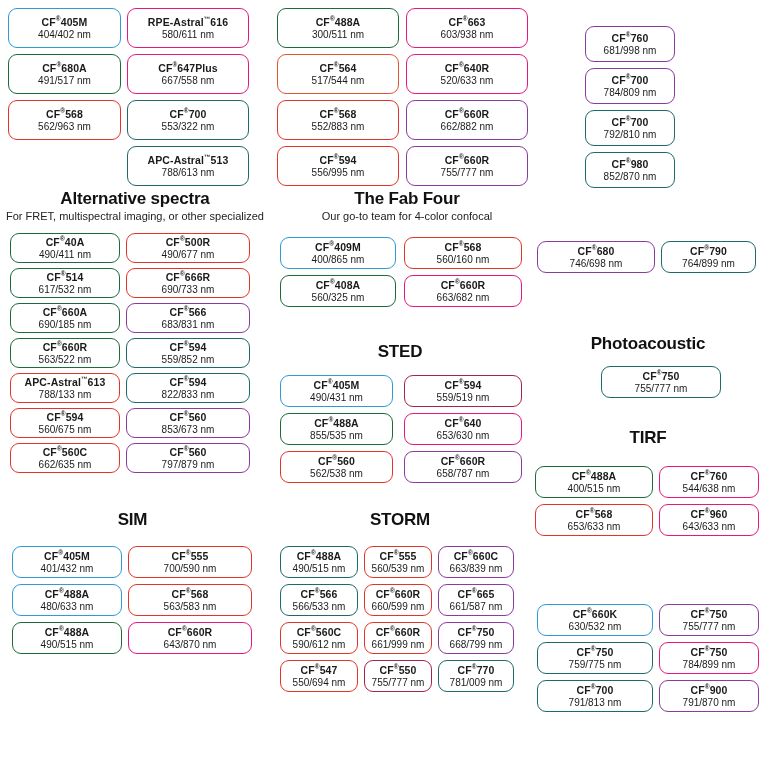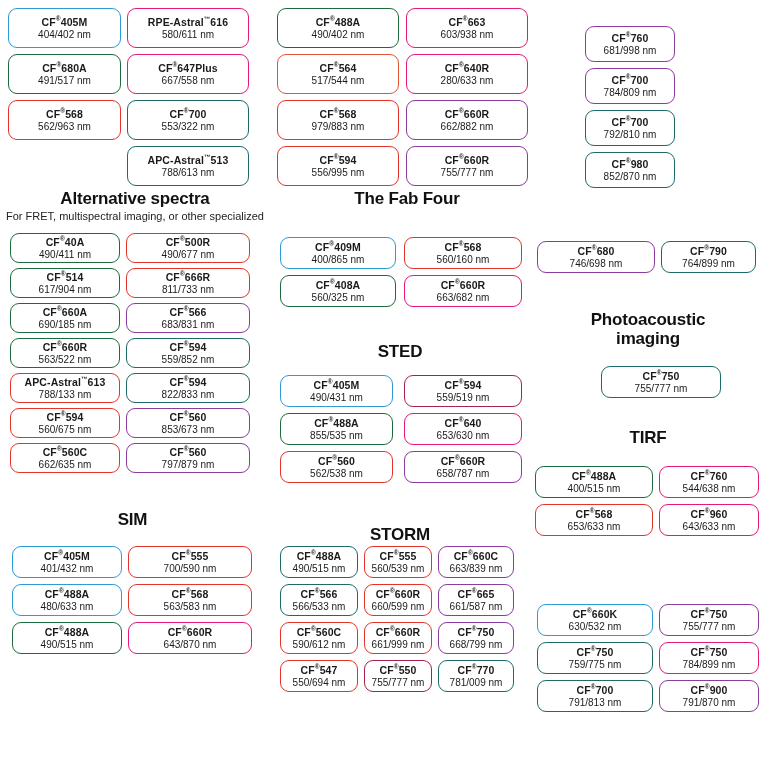--- a/index.html
+++ b/index.html
@@ -63,21 +63,21 @@
     color:#111;
     letter-spacing:-0.2px;
   }
   .sec-sub{
     font-size:11px;
     font-weight:normal;
     text-align:center;
     color:#222;
     margin-top:1px;
   }
-  .sec-title.two-line{line-height:1.12;}
+  .sec-title.two-line{line-height:1.12;margin-top:24px;}
 
   
   .blk{position:absolute;}
 </style>
 </head>
 <body>
 
 <div class="canvas">
 
   <div class="blk" style="left:8px;top:8px;width:113px;">
@@ -115,46 +115,46 @@
           <div class="nm">APC-Astral<sup>™</sup>513</div>
           <div class="wv">788/613 nm</div>
         </div>
       </div>
   </div>
 
   <div class="blk" style="left:277px;top:8px;width:122px;">
     <div class="grid g-gap">
         <div class="pill c-green" style="height: 40px;">
           <div class="nm">CF<sup>®</sup>488A</div>
-          <div class="wv">490/402 nm</div>
+          <div class="wv">300/511 nm</div>
         </div>
         <div class="pill c-orange" style="height: 40px;">
           <div class="nm">CF<sup>®</sup>564</div>
           <div class="wv">517/544 nm</div>
         </div>
         <div class="pill c-red" style="height: 40px;">
           <div class="nm">CF<sup>®</sup>568</div>
-          <div class="wv">979/883 nm</div>
+          <div class="wv">552/883 nm</div>
         </div>
         <div class="pill c-red" style="height: 40px;">
           <div class="nm">CF<sup>®</sup>594</div>
           <div class="wv">556/995 nm</div>
         </div>
       </div>
   </div>
 
   <div class="blk" style="left:406px;top:8px;width:122px;">
     <div class="grid g-gap">
         <div class="pill c-magenta" style="height: 40px;">
           <div class="nm">CF<sup>®</sup>663</div>
           <div class="wv">603/938 nm</div>
         </div>
         <div class="pill c-magenta" style="height: 40px;">
           <div class="nm">CF<sup>®</sup>640R</div>
-          <div class="wv">280/633 nm</div>
+          <div class="wv">520/633 nm</div>
         </div>
         <div class="pill c-purple" style="height: 40px;">
           <div class="nm">CF<sup>®</sup>660R</div>
           <div class="wv">662/882 nm</div>
         </div>
         <div class="pill c-purple" style="height: 40px;">
           <div class="nm">CF<sup>®</sup>660R</div>
           <div class="wv">755/777 nm</div>
         </div>
       </div>
@@ -186,21 +186,21 @@
     <div class="sec-sub">For FRET, multispectral imaging, or other specialized</div>
   </div>
   <div class="blk" style="left:10px;top:233px;width:110px;">
     <div class="grid" style="gap:5px;">
         <div class="pill c-green" style="height: 30px;">
           <div class="nm">CF<sup>®</sup>40A</div>
           <div class="wv">490/411 nm</div>
         </div>
         <div class="pill c-green" style="height: 30px;">
           <div class="nm">CF<sup>®</sup>514</div>
-          <div class="wv">617/904 nm</div>
+          <div class="wv">617/532 nm</div>
         </div>
         <div class="pill c-green" style="height: 30px;">
           <div class="nm">CF<sup>®</sup>660A</div>
           <div class="wv">690/185 nm</div>
         </div>
         <div class="pill c-green" style="height: 30px;">
           <div class="nm">CF<sup>®</sup>660R</div>
           <div class="wv">563/522 nm</div>
         </div>
         <div class="pill c-red" style="height: 30px;">
@@ -218,21 +218,21 @@
       </div>
   </div>
   <div class="blk" style="left:126px;top:233px;width:124px;">
     <div class="grid" style="gap:5px;">
         <div class="pill c-red" style="height: 30px;">
           <div class="nm">CF<sup>®</sup>500R</div>
           <div class="wv">490/677 nm</div>
         </div>
         <div class="pill c-red" style="height: 30px;">
           <div class="nm">CF<sup>®</sup>666R</div>
-          <div class="wv">811/733 nm</div>
+          <div class="wv">690/733 nm</div>
         </div>
         <div class="pill c-purple" style="height: 30px;">
           <div class="nm">CF<sup>®</sup>566</div>
           <div class="wv">683/831 nm</div>
         </div>
         <div class="pill c-teal" style="height: 30px;">
           <div class="nm">CF<sup>®</sup>594</div>
           <div class="wv">559/852 nm</div>
         </div>
         <div class="pill c-teal" style="height: 30px;">
@@ -245,20 +245,21 @@
         </div>
         <div class="pill c-purple" style="height: 30px;">
           <div class="nm">CF<sup>®</sup>560</div>
           <div class="wv">797/879 nm</div>
         </div>
       </div>
   </div>
 
   <div class="blk" style="left:282px;top:189px;width:250px;">
     <div class="sec-title">The Fab Four</div>
+    <div class="sec-sub">Our go-to team for 4-color confocal</div>
   </div>
   <div class="blk" style="left:280px;top:237px;width:116px;">
     <div class="grid" style="gap:6px;">
         <div class="pill c-blue" style="height: 32px;">
           <div class="nm">CF<sup>®</sup>409M</div>
           <div class="wv">400/865 nm</div>
         </div>
         <div class="pill c-green" style="height: 32px;">
           <div class="nm">CF<sup>®</sup>408A</div>
           <div class="wv">560/325 nm</div>
@@ -343,21 +344,21 @@
           <div class="nm">CF<sup>®</sup>568</div>
           <div class="wv">563/583 nm</div>
         </div>
         <div class="pill c-magenta" style="height: 32px;">
           <div class="nm">CF<sup>®</sup>660R</div>
           <div class="wv">643/870 nm</div>
         </div>
       </div>
   </div>
 
-  <div class="blk" style="left:275px;top:510px;width:250px;margin-top:15px;">
+  <div class="blk" style="left:275px;top:510px;width:250px;">
     <div class="sec-title">STORM</div>
   </div>
   <div class="blk" style="left:280px;top:546px;width:78px;">
     <div class="grid" style="gap:6px;">
         <div class="pill c-teal" style="height: 32px;">
           <div class="nm">CF<sup>®</sup>488A</div>
           <div class="wv">490/515 nm</div>
         </div>
         <div class="pill c-teal" style="height: 32px;">
           <div class="nm">CF<sup>®</sup>566</div>

